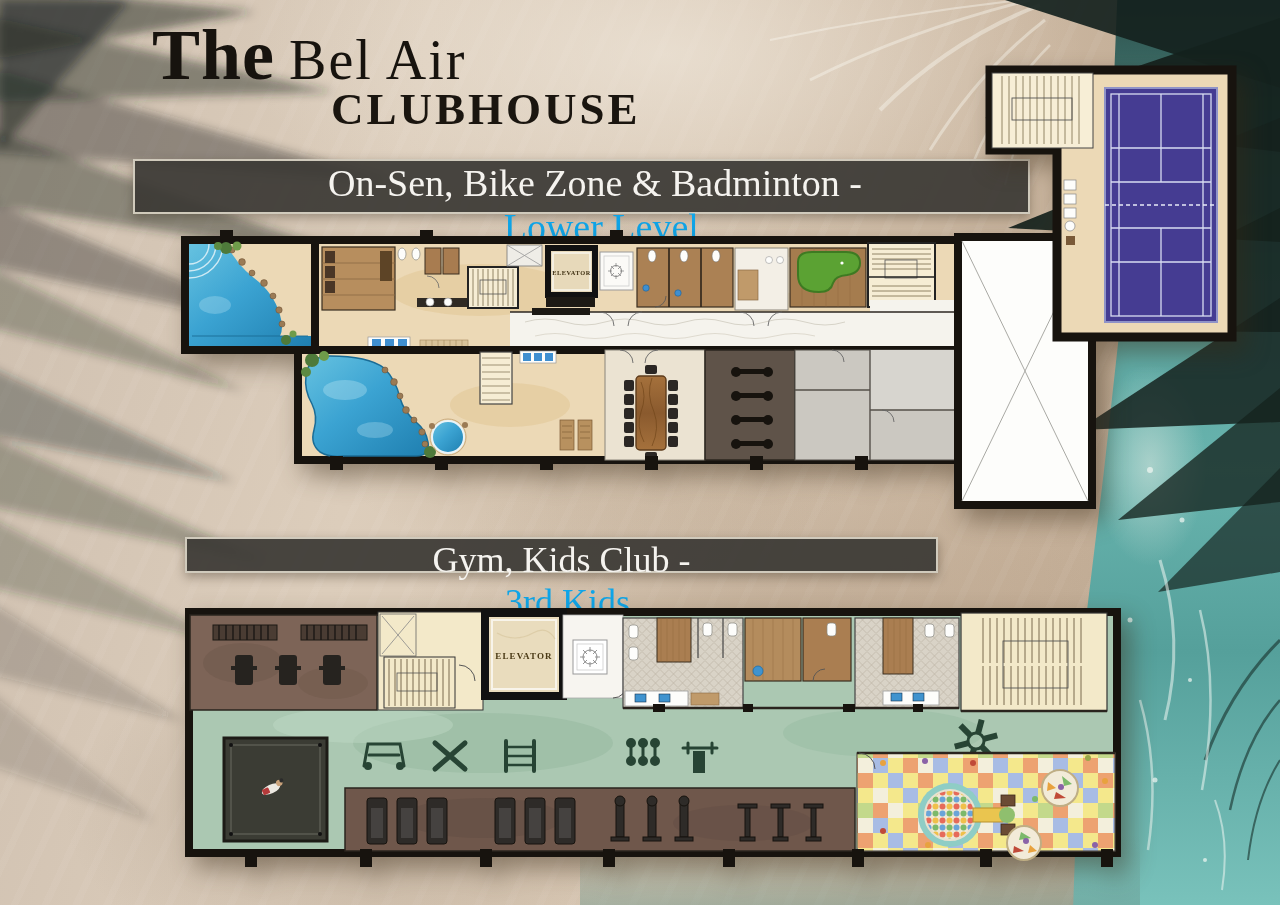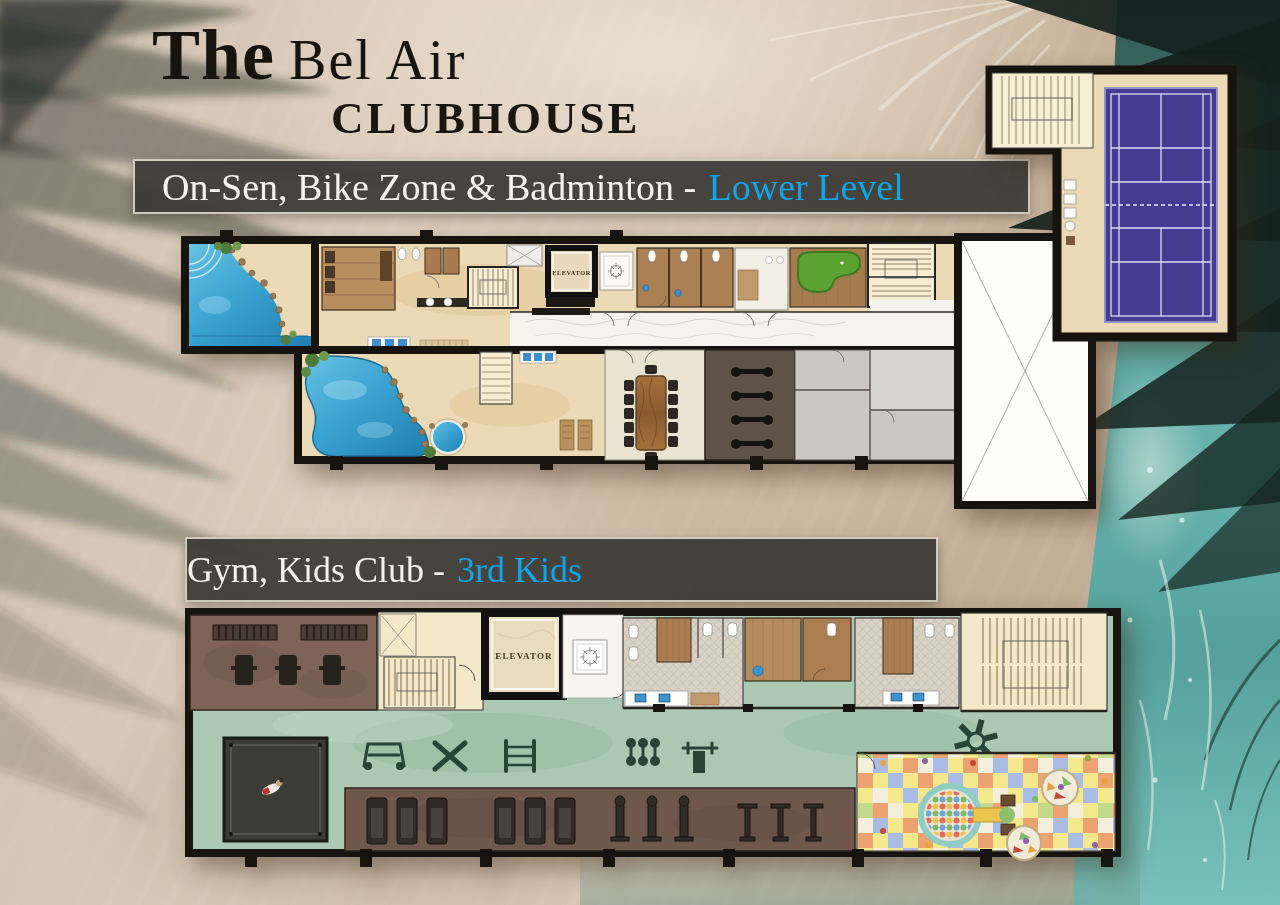--- a/index.html
+++ b/index.html
@@ -15,26 +15,26 @@
   .ocean{position:absolute;top:0;right:0;width:220px;height:905px;
      background:linear-gradient(180deg,#2e4f4a 0%,#44807b 14%,#58a29d 30%,#68b4ae 52%,#55a09b 72%,#79c2bb 100%);
      clip-path:polygon(26% 0,100% 0,100% 100%,6% 100%,10% 72%,20% 52%,30% 30%,24% 12%);}
   .shore{position:absolute;right:55px;top:330px;width:150px;height:270px;pointer-events:none;
      background:radial-gradient(closest-side, rgba(223,233,226,.55), transparent 75%);}
   .wet{position:absolute;left:580px;bottom:0;width:560px;height:70px;pointer-events:none;
      background:linear-gradient(to top, rgba(108,150,140,.45), rgba(108,150,140,0));}
   .title-row{position:absolute;left:152px;top:14px;display:flex;align-items:baseline;color:#17130e;}
   .title-prefix{font-size:72px;font-weight:700;letter-spacing:1px;}
   .title-main{font-size:56px;font-weight:400;margin-left:14px;letter-spacing:2px;}
-  .title-sub{position:absolute;left:331px;top:92px;font-size:45px;font-weight:700;letter-spacing:3px;color:#1a150f;}
+  .title-sub{position:absolute;left:331px;top:83px;font-size:45px;font-weight:700;letter-spacing:3px;color:#1a150f;}
   .banner{position:absolute;box-sizing:border-box;background:rgba(59,57,53,.93);
      border:2px solid rgba(224,217,203,.9);box-shadow:0 4px 10px rgba(40,30,15,.35);
-     display:flex;align-items:center;color:#f5f3ef;white-space:nowrap;}
+     display:flex;align-items:center;color:#f5f3ef;white-space:nowrap;flex-direction:column;}
   .banner-1{left:133px;top:159px;width:897px;height:55px;padding-left:27px;font-size:38px;}
-  .banner-2{left:185px;top:537px;width:753px;height:65px;font-size:36px;}
+  .banner-2{left:185px;top:537px;width:753px;height:36px;font-size:36px;}
   .banner .hl{color:#0ea5e9;margin-left:.33em;}
   svg.plan{position:absolute;filter:drop-shadow(9px 11px 12px rgba(55,40,20,.45));}
   #plan-upper{left:180px;top:60px;}
   #plan-lower{left:183px;top:593px;}
   svg text{font-family:"Liberation Serif",serif;font-weight:700;}
   .fx{position:absolute;pointer-events:none;}
 </style>
 </head>
 <body>
 

